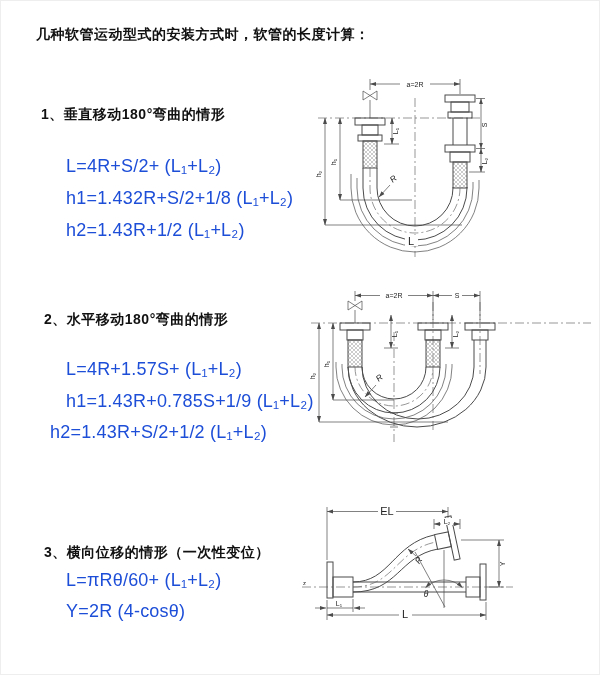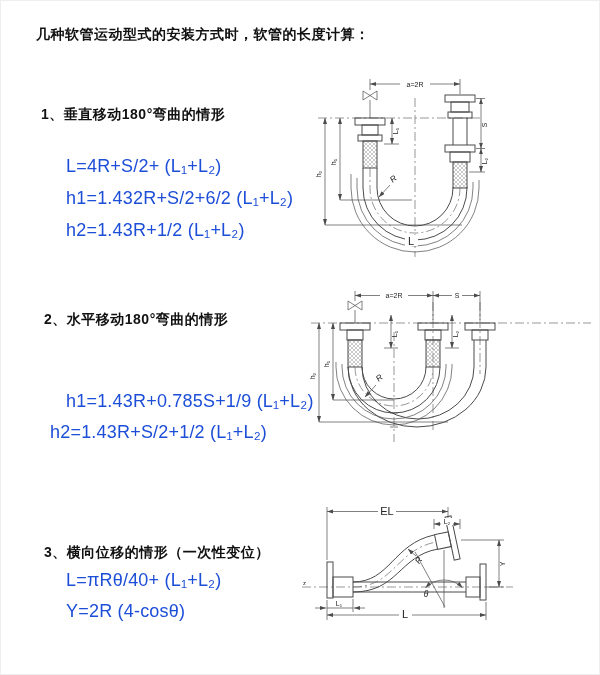--- a/index.html
+++ b/index.html
@@ -25,21 +25,21 @@
 </style>
 </head>
 <body>
 
 <div class="page">
 
   <div class="doc-title">几种软管运动型式的安装方式时，软管的长度计算：</div>
 
   <div class="sec-heading" style="left:41px;top:106px">1、垂直移动180°弯曲的情形</div>
   <div class="formula" style="left:66px;top:137px">L=4R+S/2+ (L₁+L₂)</div>
-  <div class="formula" style="left:66px;top:169px">h1=1.432R+S/2+6/2 (L₁+L₂)</div>
+  <div class="formula" style="left:66px;top:169px">h1=1.432R+S/2+1/8 (L₁+L₂)</div>
   <div class="formula" style="left:66px;top:201px">h2=1.43R+1/2 (L₁+L₂)</div>
 
   <svg class="diag" style="left:312px;top:70px" width="285" height="190" viewBox="0 0 285 190">
     <defs>
       <marker id="ar1" viewBox="0 0 10 10" refX="9.5" refY="5" markerWidth="9" markerHeight="9" orient="auto-start-reverse">
         <path d="M0,1.8 L10,5 L0,8.2 z" fill="#4b4b4b"></path>
       </marker>
       <pattern id="hp1" patternUnits="userSpaceOnUse" width="4" height="4">
         <path d="M0,0 L4,4 M4,0 L0,4" stroke="#999" stroke-width="0.5"></path>
       </pattern>
@@ -117,20 +117,21 @@
     <g>
       <text class="dl2" transform="translate(83,111) rotate(-40)" text-anchor="middle">R</text>
       <line class="tl" x1="78" y1="115" x2="67" y2="127" marker-end="url(#ar1)"></line>
     </g>
 
     <rect class="wb" x="93" y="165" width="13" height="11"></rect>
     <text class="bl" x="99" y="175" text-anchor="middle">L</text>
   </svg>
 
   <div class="sec-heading" style="left:44px;top:311px">2、水平移动180°弯曲的情形</div>
+  <div class="formula" style="left:66px;top:340px">L=4R+1.57S+ (L₁+L₂)</div>
   <div class="formula" style="left:66px;top:372px">h1=1.43R+0.785S+1/9 (L₁+L₂)</div>
   <div class="formula" style="left:50px;top:403px">h2=1.43R+S/2+1/2 (L₁+L₂)</div>
 
   <svg class="diag" style="left:306px;top:282px" width="290" height="175" viewBox="0 0 290 175">
     <defs>
       <marker id="ar2" viewBox="0 0 10 10" refX="9.5" refY="5" markerWidth="9" markerHeight="9" orient="auto-start-reverse">
         <path d="M0,1.8 L10,5 L0,8.2 z" fill="#4b4b4b"></path>
       </marker>
       <pattern id="hp2" patternUnits="userSpaceOnUse" width="4" height="4">
         <path d="M0,0 L4,4 M4,0 L0,4" stroke="#999" stroke-width="0.5"></path>
@@ -213,21 +214,21 @@
       <text class="dl" transform="translate(9,94) rotate(-90)" text-anchor="middle">h₂</text>
     </g>
 
     <g>
       <text class="dl2" transform="translate(75,98) rotate(-40)" text-anchor="middle">R</text>
       <line class="tl" x1="70" y1="103" x2="59" y2="115" marker-end="url(#ar2)"></line>
     </g>
   </svg>
 
   <div class="sec-heading" style="left:44px;top:544px">3、横向位移的情形（一次性变位）</div>
-  <div class="formula" style="left:66px;top:551px">L=πRθ/40+ (L₁+L₂)</div>
+  <div class="formula" style="left:66px;top:551px">L=πRθ/60+ (L₁+L₂)</div>
   <div class="formula" style="left:66px;top:582px">Y=2R (4-cosθ)</div>
 
   <svg class="diag" style="left:298px;top:498px" width="300" height="148" viewBox="0 0 300 148">
     <defs>
       <marker id="ar3" viewBox="0 0 10 10" refX="9.5" refY="5" markerWidth="9" markerHeight="9" orient="auto-start-reverse">
         <path d="M0,1.8 L10,5 L0,8.2 z" fill="#4b4b4b"></path>
       </marker>
     </defs>
 
     <g>

